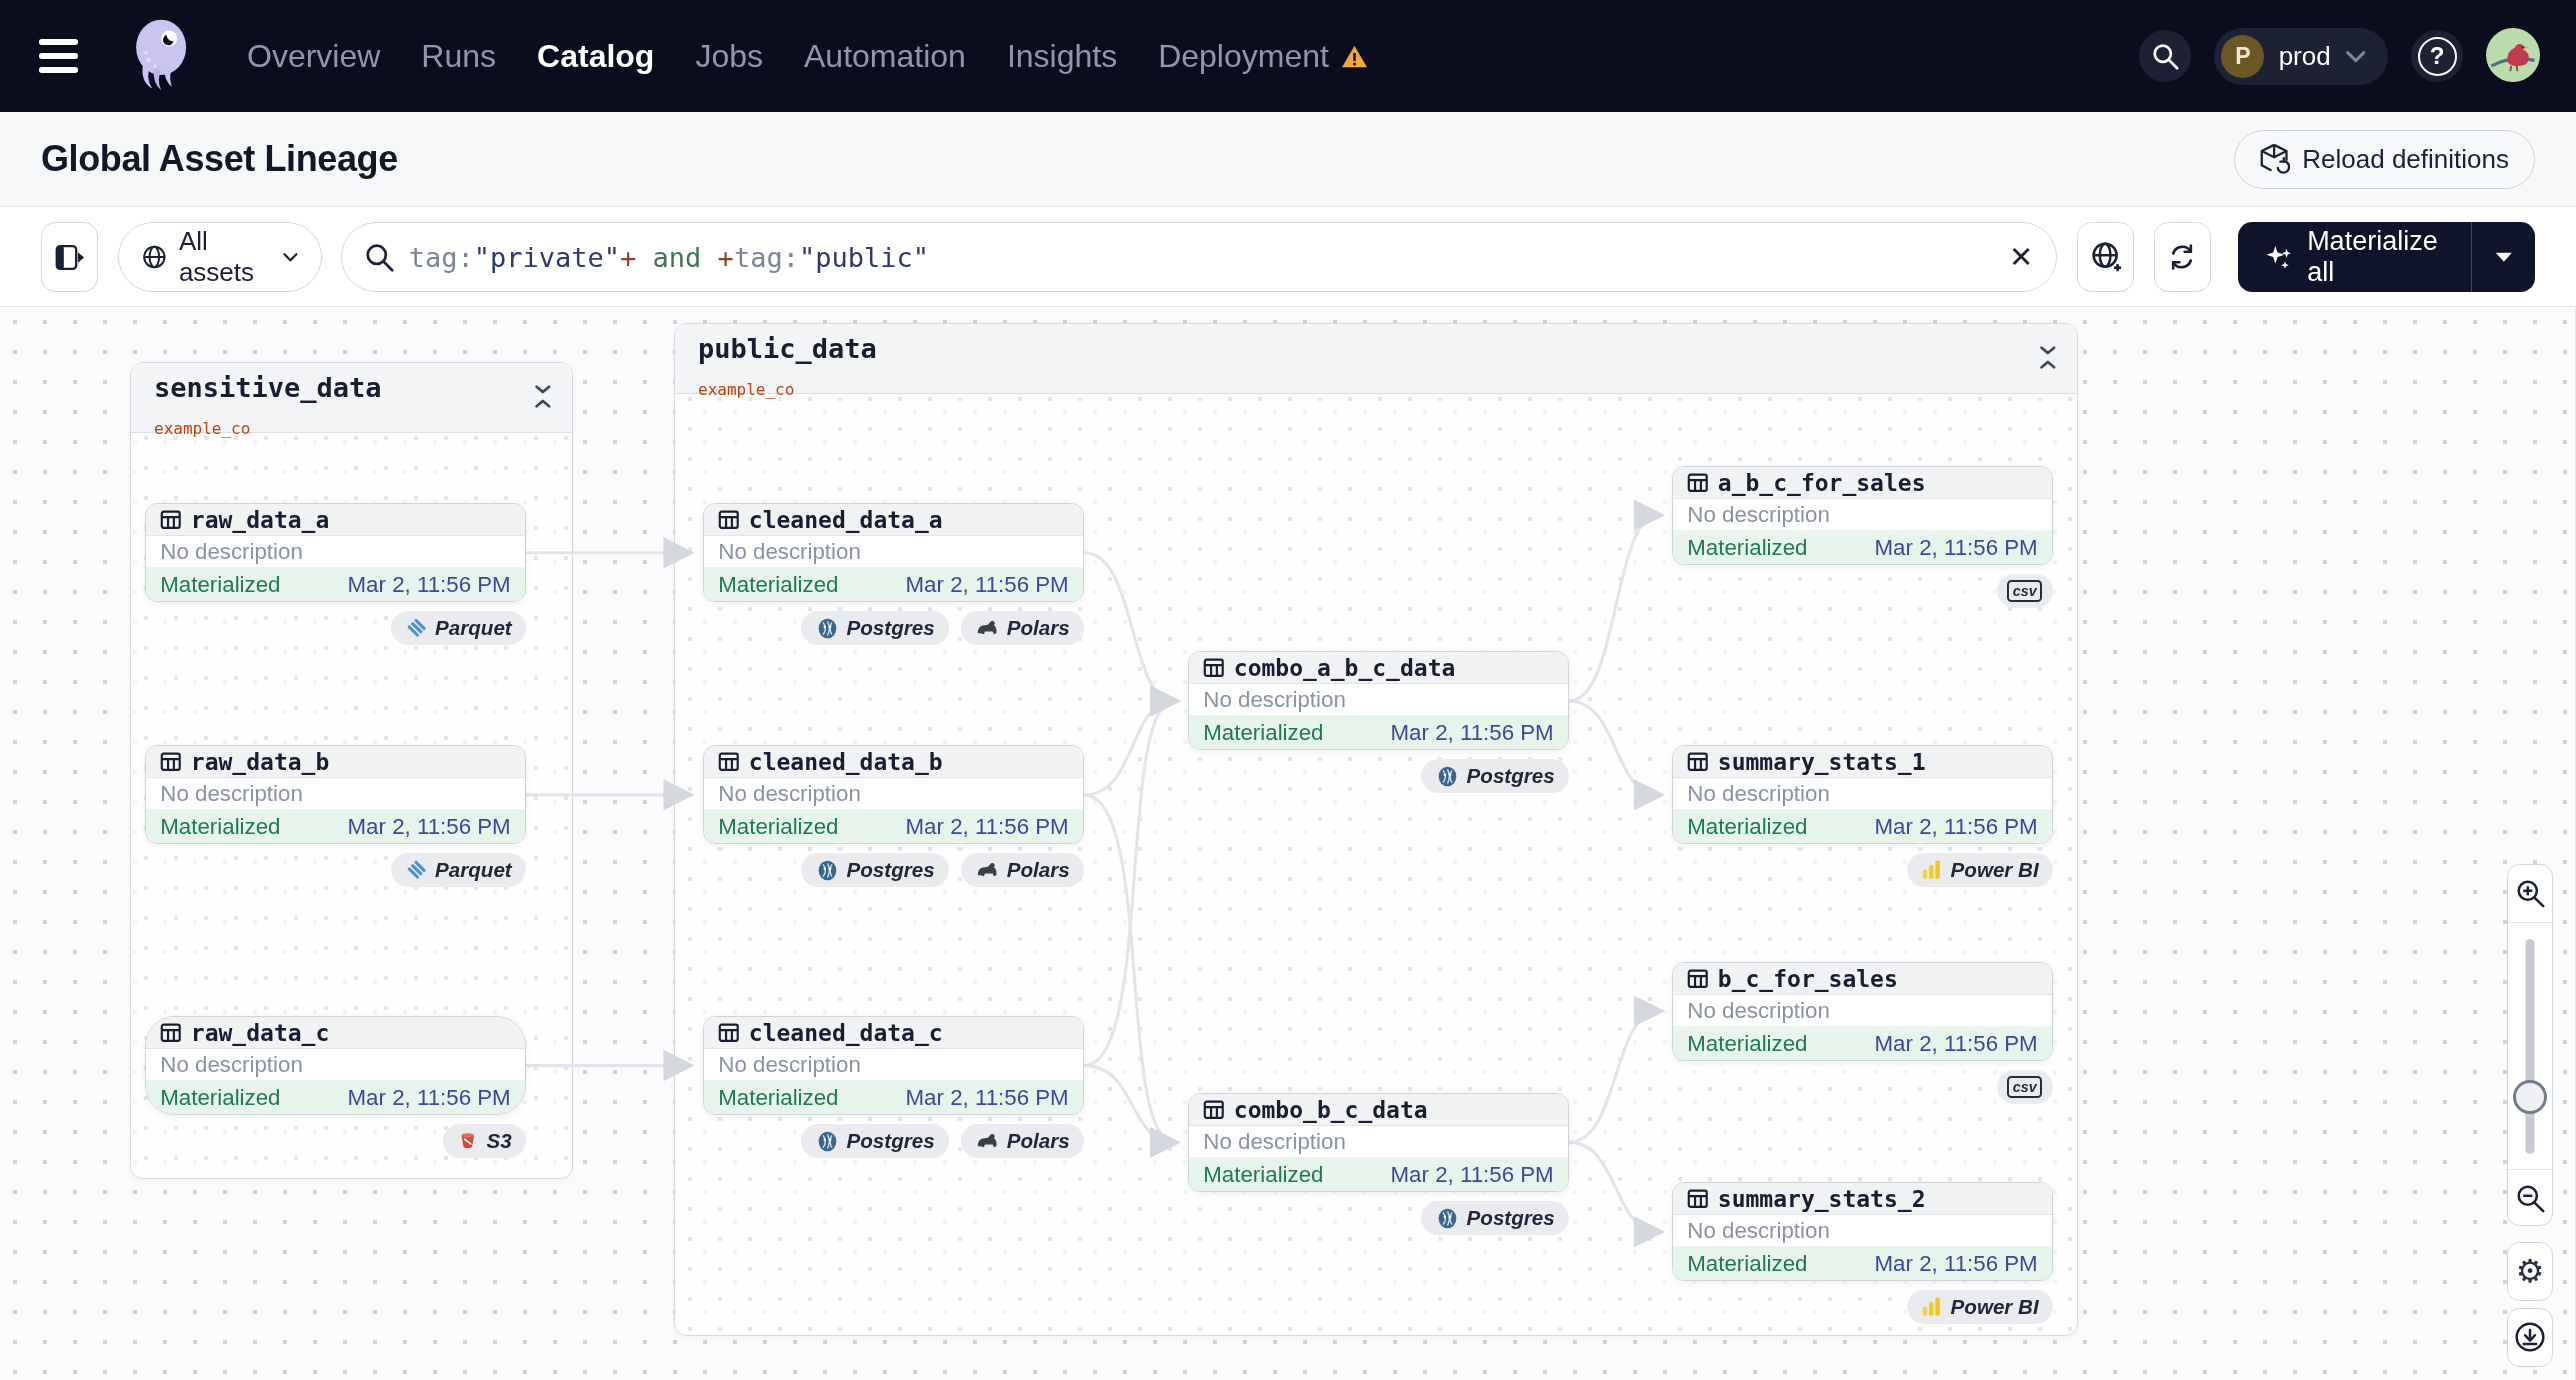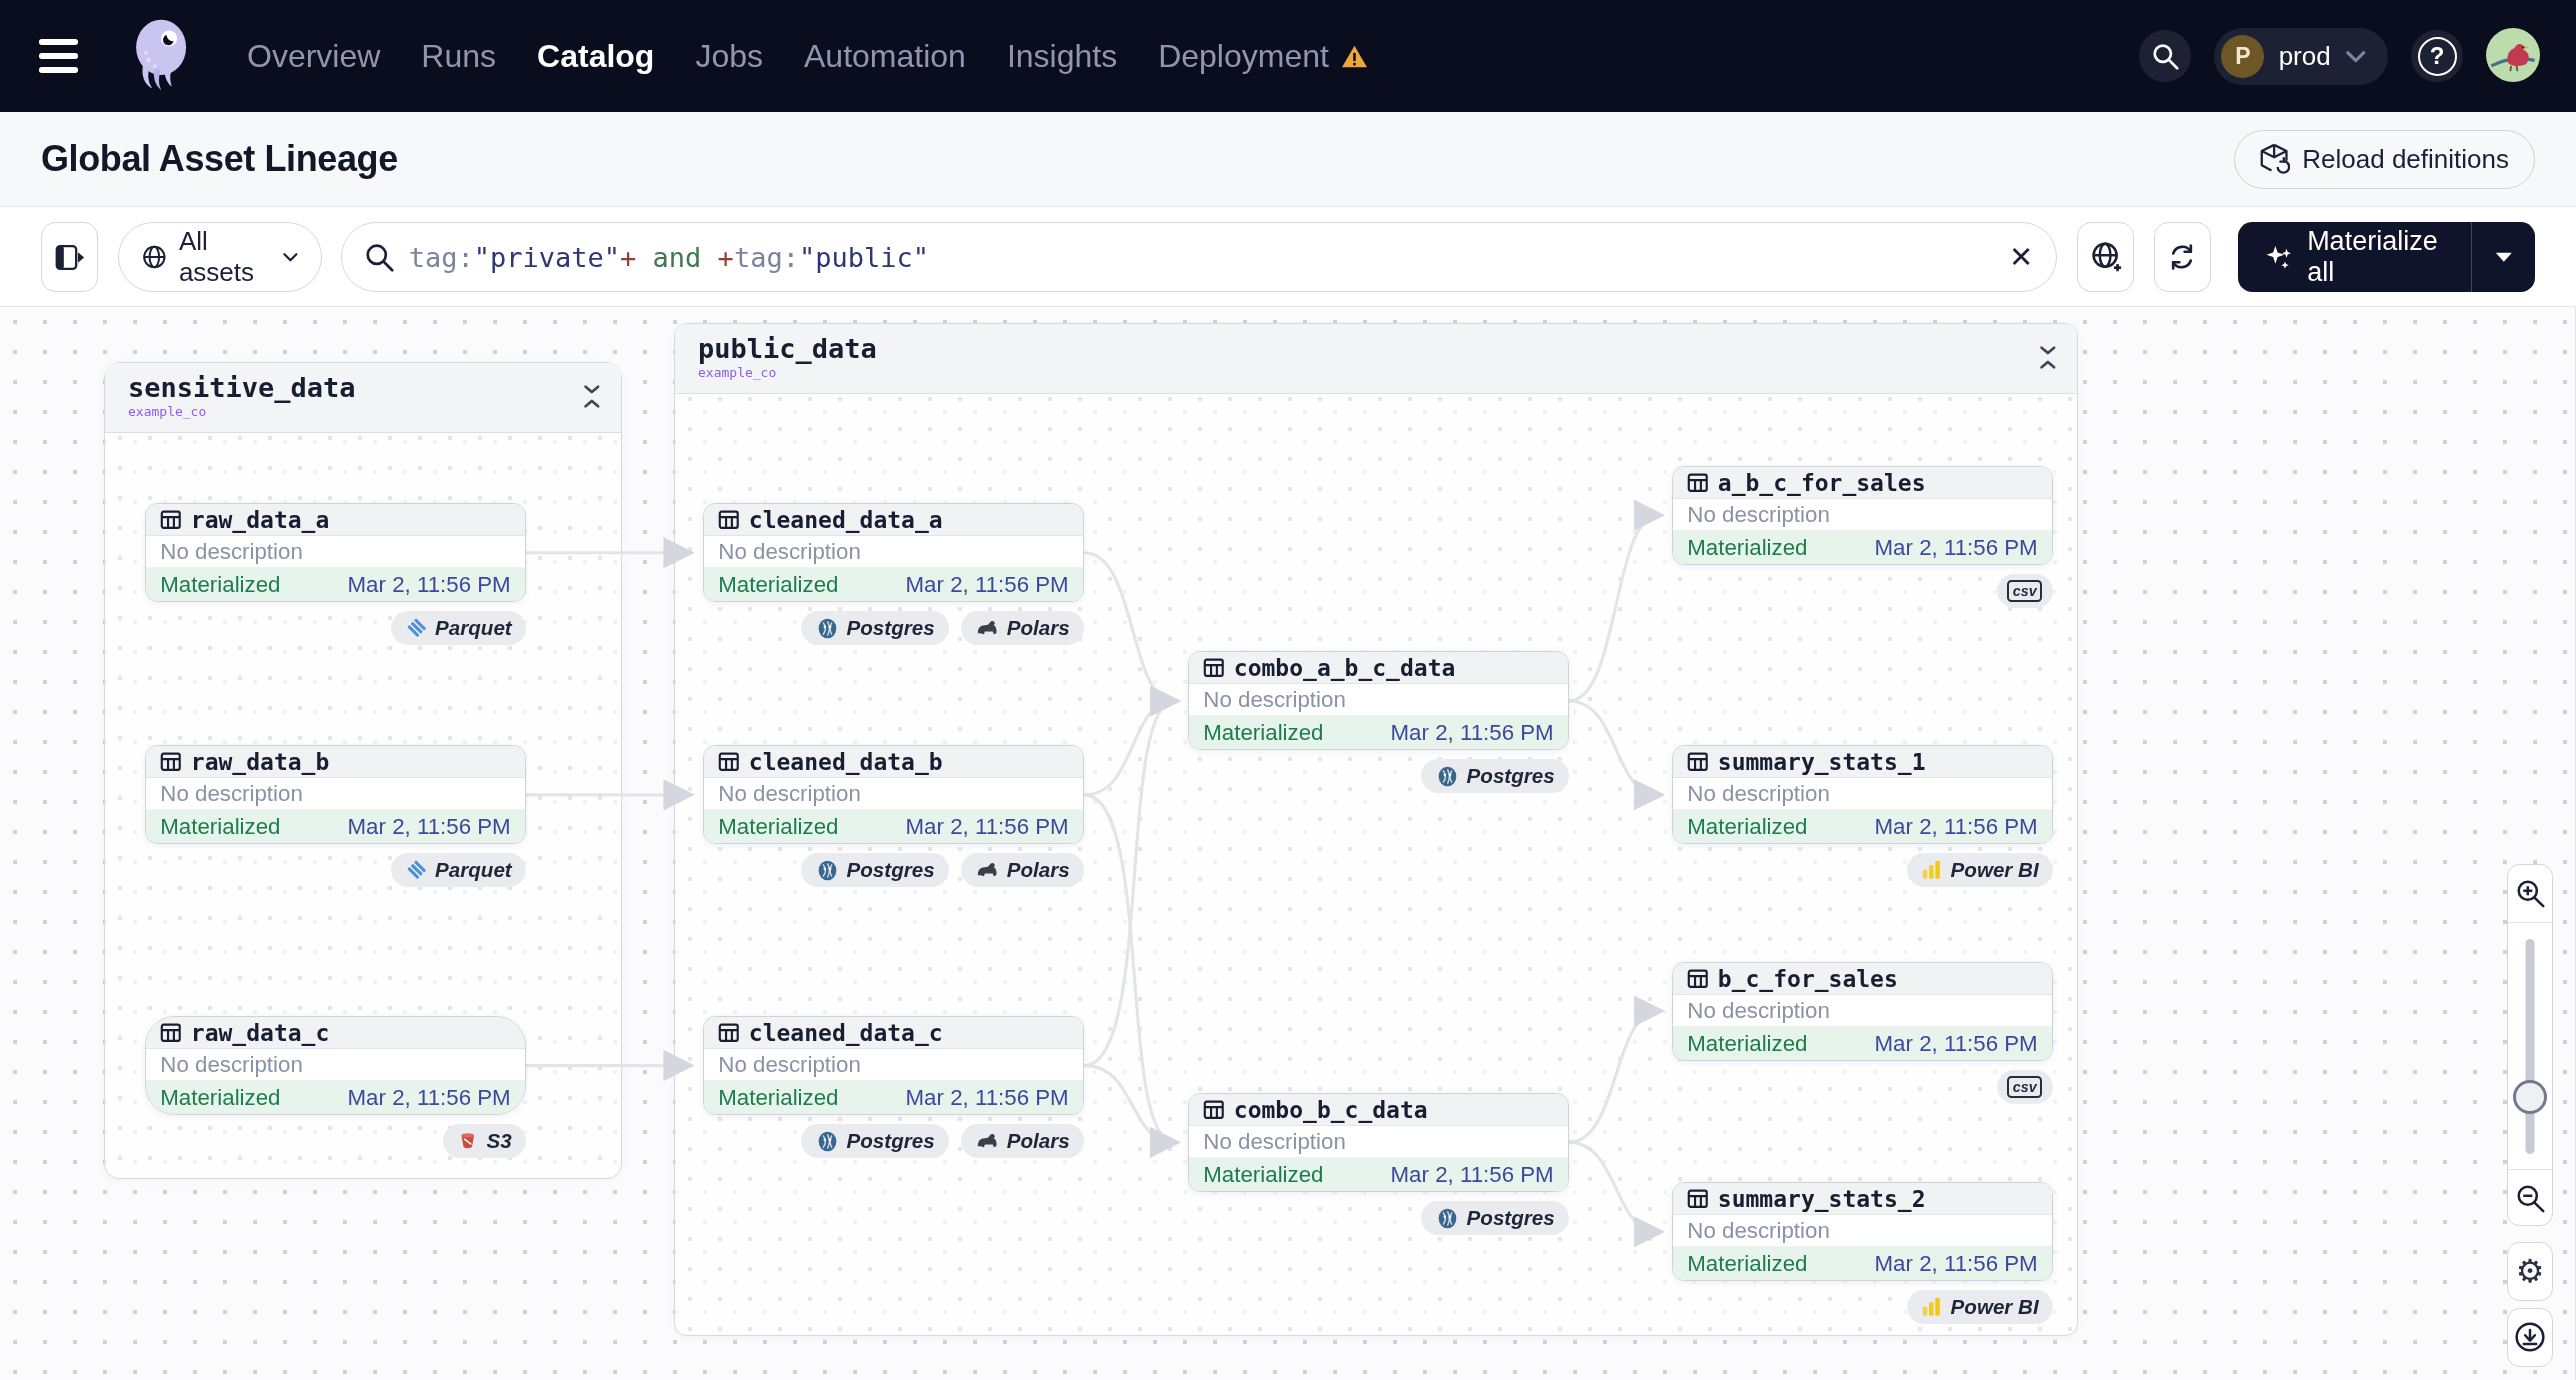--- a/index.html
+++ b/index.html
@@ -40,21 +40,21 @@
   .mat-caret { padding:0 21.5px; display:flex; align-items:center; }
 
   
   #canvas { position:absolute; left:0; top:306px; width:2576px; height:1074px; background:#fbfbfd;
     background-image:radial-gradient(rgba(170,175,190,0.55) 2.3px, transparent 2.3px); background-size:30px 30px;
     border-top:1.8px solid #e3e5e9; border-right:1.8px solid #e4e6ea; }
   .group-panel { position:absolute; border:1.8px solid #d5d9df; border-radius:12.5px; background:rgba(255,255,255,0.72);
     background-image:radial-gradient(rgba(185,190,203,0.38) 2.3px, transparent 2.3px); background-size:30px 30px; box-shadow:0 1.8px 7.2px rgba(18,24,40,0.04); }
   .group-head { height:70px; background:#f3f4f6; border-bottom:1.8px solid #dbdee3; border-radius:10.7px 10.7px 0 0; padding:9px 19.7px 0 23px; position:relative; }
   .group-title { font-family:"DejaVu Sans Mono", monospace; font-weight:700; font-size:27px; color:#181e31; }
-  .group-sub { font-family:"DejaVu Sans Mono", monospace; font-size:13px; color:#8b5cf6; margin-top:1px; }
+  .group-sub { font-family:"DejaVu Sans Mono", monospace; font-size:16px; color:#c2410c; margin-top:16px; }
   .collapse-ic { position:absolute; right:19.7px; top:19.7px; cursor:pointer; }
 
   #edges { position:absolute; left:0; top:0; width:2576px; height:1074px; pointer-events:none; }
 
   .node { position:absolute; width:381px; height:99px; border:1.8px solid #ced3da; border-radius:12.5px; background:#fff; box-shadow:0 1.8px 7.2px rgba(18,24,40,0.06); cursor:pointer; overflow:hidden; }
   .node-h { height:32px; background:#f1f2f4; border-bottom:0.9px solid #e1e4e8; display:flex; align-items:center; gap:9px; padding:0 14.3px; }
   .node-title { font-family:"DejaVu Sans Mono", monospace; font-weight:700; font-size:23px; color:#181e31; }
   .node-d { height:32px; display:flex; align-items:center; padding:0 14.3px; font-size:22.3px; color:#8a92a6; border-bottom:0.9px solid #f0f1f4; }
   .node-s { height:33px; background:#e7f4eb; display:flex; align-items:center; justify-content:space-between; padding:0 14.3px; font-size:22.3px; }
   .node-s .mat { color:#1e7b4f; }
@@ -210,21 +210,21 @@
     <div class="mat-caret">
       <svg width="19.7" height="12.5" viewBox="0 0 22 14">
           <path d="M2 2 L11 12 L20 2 Z" fill="#fff"></path>
         </svg>
     </div>
   </div>
 </div>
 
 <div id="canvas">
 
-  <div class="group-panel" style="left:104px; top:55px; width:518px; height:817px;border-radius:15px;">
+  <div class="group-panel" style="left:130px; top:55px; width:443px; height:817px;">
     <div class="group-head">
       <div class="group-title">sensitive_data</div>
       <div class="group-sub">example_co</div>
       <svg class="collapse-ic" width="19.7" height="27" viewBox="0 0 22 30">
         <polyline points="4,4 11,10 18,4" fill="none" stroke="#3e4556" stroke-width="3" stroke-linecap="round" stroke-linejoin="round"></polyline>
         <polyline points="4,26 11,20 18,26" fill="none" stroke="#3e4556" stroke-width="3" stroke-linecap="round" stroke-linejoin="round"></polyline>
       </svg>
     </div>
   </div>
 

